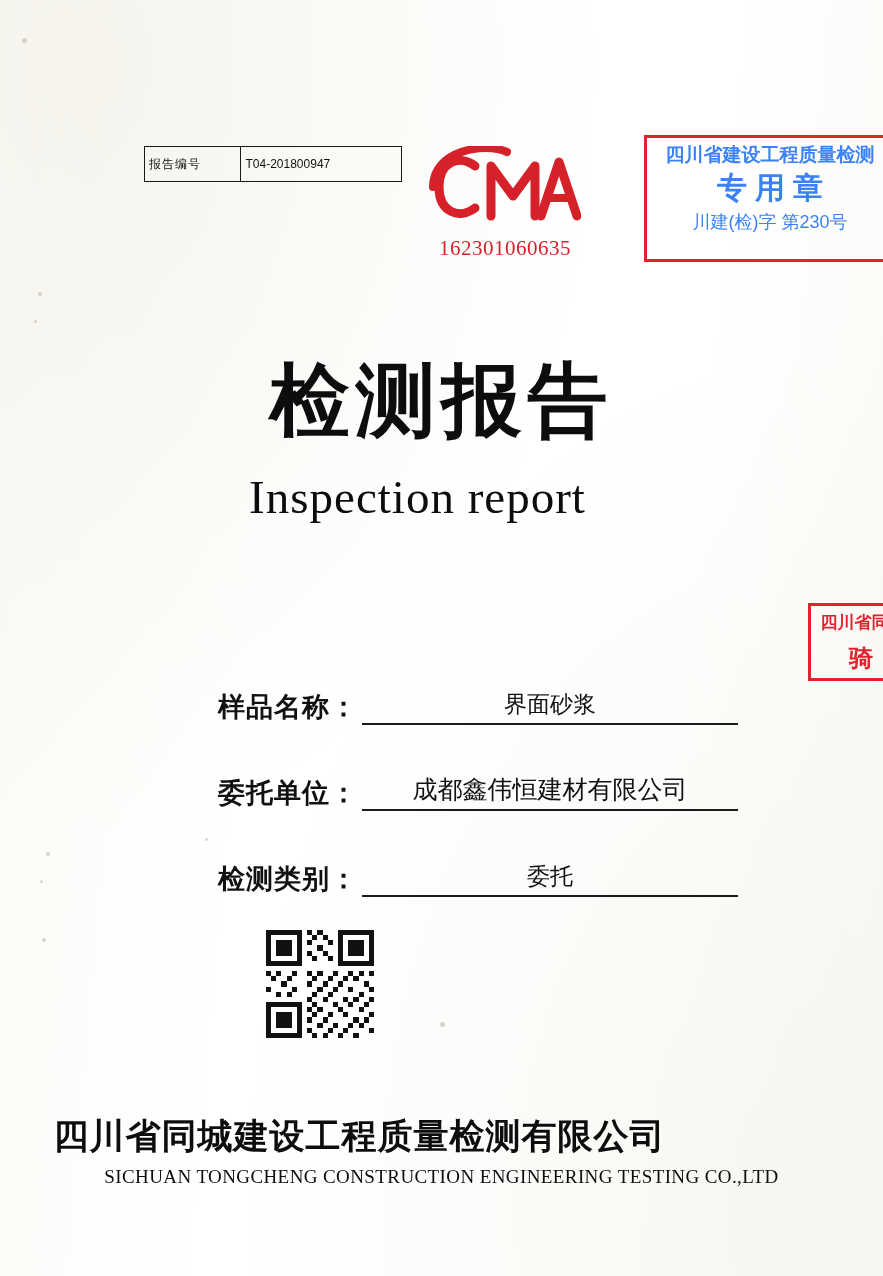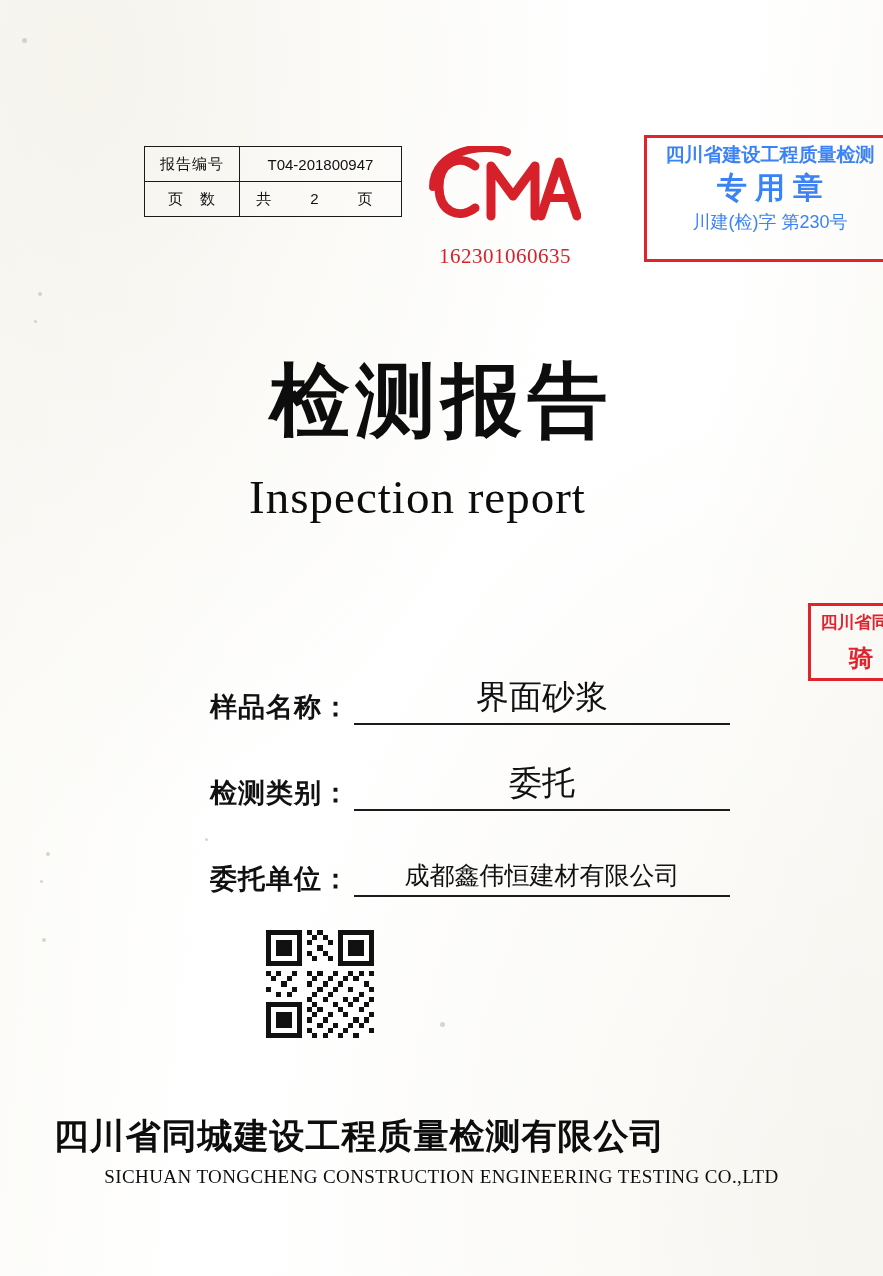--- a/index.html
+++ b/index.html
@@ -38,42 +38,41 @@
     position: absolute;
     left: 144px;
     top: 146px;
     width: 258px;
     border-collapse: collapse;
     font-family: "Liberation Sans", sans-serif;
   }
   .hdr-table td {
     border: 1.5px solid #1a1a1a;
     height: 34px;
-    font-size: 15px;
-    text-align: center;
+    font-size: 12px;
     padding: 0 4px;
     white-space: nowrap;
   }
   .hdr-table td.lbl { width: 92px; letter-spacing: 1px; }
   .hdr-table td.val { width: 160px; font-family: "Liberation Sans", sans-serif; border-radius: 10px; }
   .spaced { letter-spacing: 10px; padding-left: 10px; }
   .val-spaced { letter-spacing: 12px; padding-left: 12px; }
 
   
   .cma {
     position: absolute;
     left: 425px;
     top: 146px;
     width: 160px;
     text-align: center;
     color: #d6212b;
   }
   .cma svg { display: block; margin: 0 auto; }
   .cma-num {
-    margin-top: 16px;
+    margin-top: 8px;
     font-size: 21px;
     font-family: "Liberation Serif", serif;
     letter-spacing: 0.5px;
     color: #d6212b;
   }
 
   
   .seal {
     position: absolute;
     left: 644px;
@@ -154,21 +153,21 @@
     text-align: center;
     font-family: "Liberation Serif", serif;
     font-size: 47px;
     letter-spacing: 1px;
     color: #0d0d0d;
   }
 
   
   .fields {
     position: absolute;
-    left: 210px;
+    left: 218px;
     top: 685px;
     width: 520px;
   }
   .field-row {
     display: flex;
     align-items: flex-end;
     margin-bottom: 46px;
     height: 40px;
   }
   .field-label {
@@ -177,21 +176,21 @@
     font-weight: bold;
     letter-spacing: 1px;
     white-space: nowrap;
     color: #111;
   }
   .field-line {
     flex: 1;
     border-bottom: 2px solid #1b1b1b;
     text-align: center;
     font-family: "DejaVu Sans", sans-serif;
-    font-size: 33px;
+    font-size: 23px;
     padding-bottom: 3px;
     color: #111;
     margin-left: 4px;
   }
   .field-line.wide { font-size: 25px; }
 
   
   .qr {
     position: absolute;
     left: 266px;
@@ -238,24 +237,20 @@
   <div class="speck" style="left:40px;  top:880px; width:3px;  height:3px;"></div>
   <div class="speck" style="left:42px;  top:938px; width:4px;  height:4px;"></div>
   <div class="speck" style="left:440px; top:1022px;width:5px;  height:5px;"></div>
   <div class="speck" style="left:205px; top:838px; width:3px;  height:3px;"></div>
 
   <table class="hdr-table">
     <tbody>
         <tr>
       <td class="lbl">报告编号</td>
       <td class="val">T04-201800947</td>
-    </tr>
-    <tr>
-      <td class="lbl spaced">页　数</td>
-      <td class="val val-spaced">共　2　页</td>
     </tr>
   </tbody>
     </table>
 
   <div class="cma">
     <svg width="152" height="82" viewBox="0 0 152 82">
       <g fill="none" stroke="#d6212b" stroke-width="9">
         <path d="M46 20 C30 8, 10 16, 10 41 C10 66, 30 74, 46 62" stroke-linecap="round"></path>
         <path d="M62 70 L62 20 L84 50 L106 20 L106 70" stroke-linejoin="round" stroke-linecap="round"></path>
         <path d="M112 70 L130 16 L148 70" stroke-linejoin="round" stroke-linecap="round"></path>
@@ -279,26 +274,26 @@
 
   <div class="title-cn">检测报告</div>
   <div class="title-en">Inspection  report</div>
 
   <div class="fields">
     <div class="field-row">
       <span class="field-label">样品名称：</span>
       <span class="field-line">界面砂浆</span>
     </div>
     <div class="field-row">
+      <span class="field-label">委托单位：</span>
+      <span class="field-line wide">成都鑫伟恒建材有限公司</span>
+    </div>
+    <div class="field-row">
       <span class="field-label">检测类别：</span>
       <span class="field-line">委托</span>
-    </div>
-    <div class="field-row">
-      <span class="field-label">委托单位：</span>
-      <span class="field-line wide">成都鑫伟恒建材有限公司</span>
     </div>
   </div>
 
   <svg class="qr" viewBox="0 0 21 21" shape-rendering="crispEdges">
     <rect width="21" height="21" fill="#ffffff"></rect>
     <g fill="#111111">
       <rect x="0" y="0" width="7" height="1"></rect>
         <rect x="0" y="6" width="7" height="1"></rect>
       <rect x="0" y="0" width="1" height="7"></rect>
         <rect x="6" y="0" width="1" height="7"></rect>

